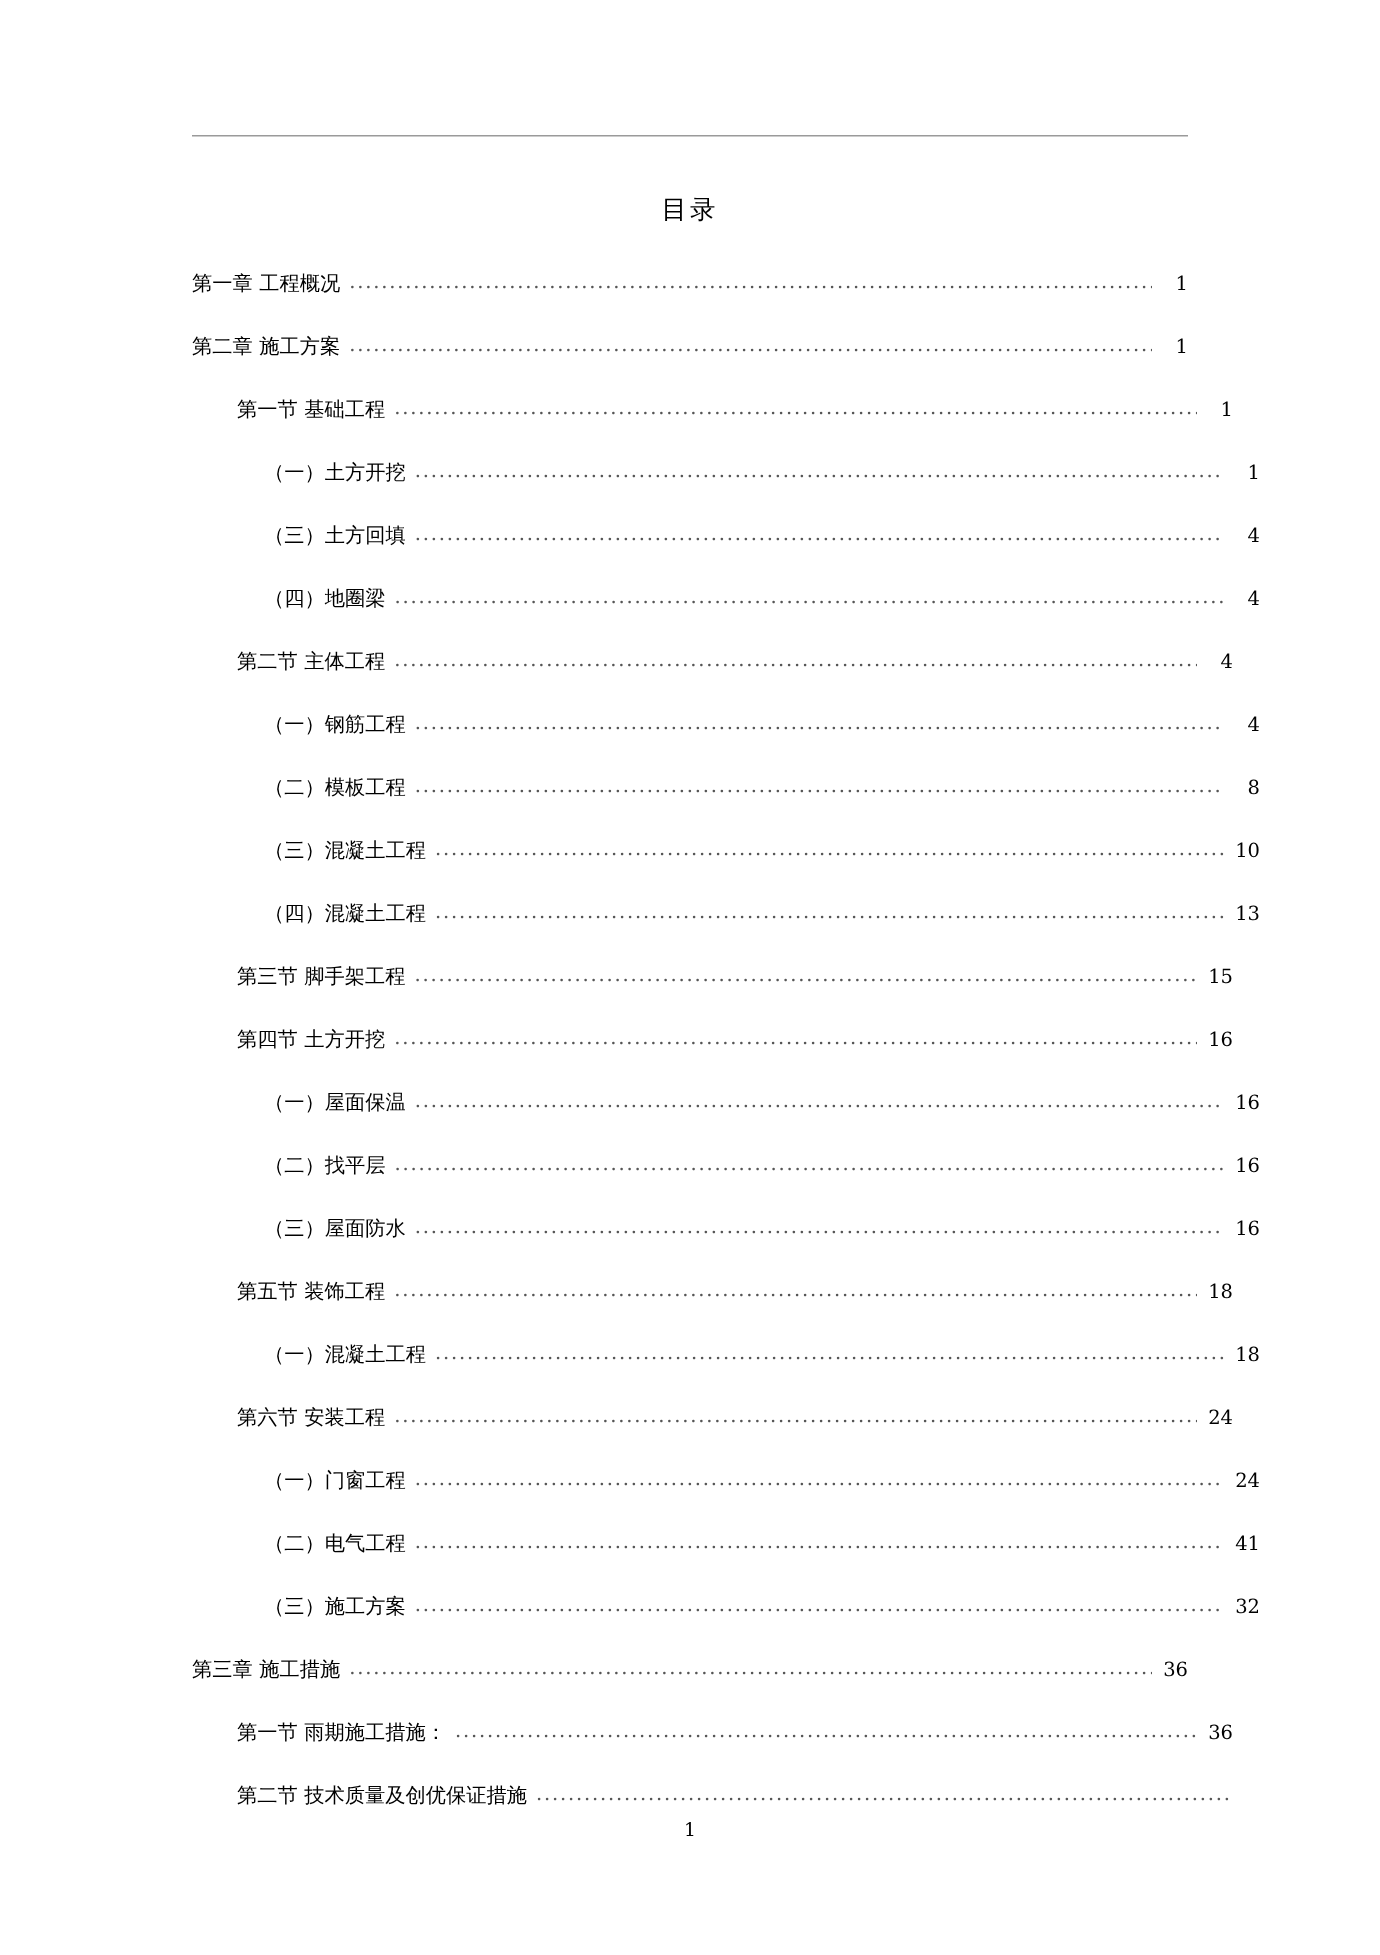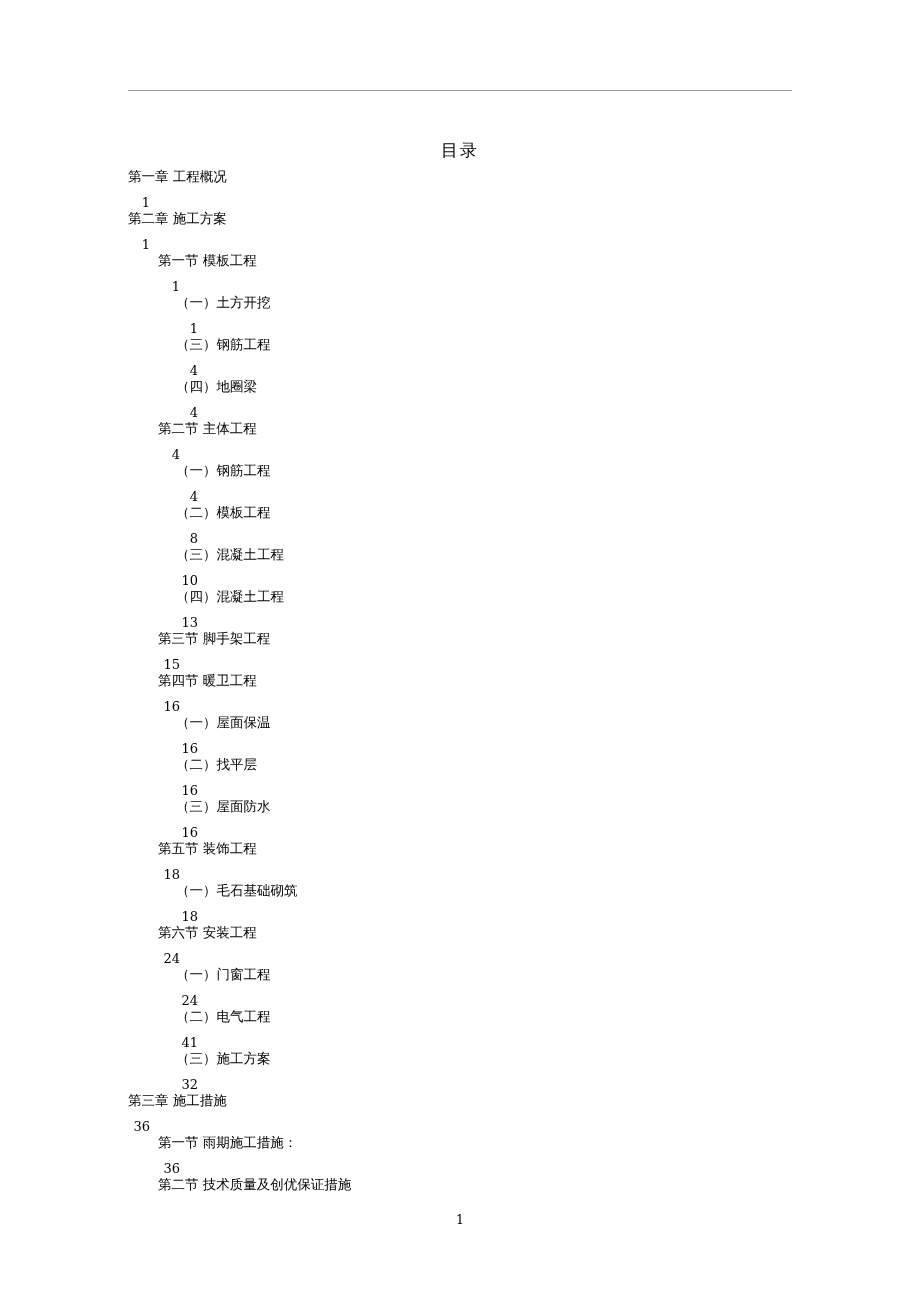--- a/index.html
+++ b/index.html
@@ -24,42 +24,41 @@
     position: absolute;
     left: 128px;
     top: 90px;
     width: 664px;
     height: 1px;
     background: #9a9a9a;
   }
   .doc-title {
     position: absolute;
     left: 0;
-    top: 139px;
+    top: 128px;
     width: 920px;
     text-align: center;
     font-size: 17px;
     letter-spacing: 2px;
     font-family: "DejaVu Serif", "Liberation Serif", serif;
   }
   .toc {
     position: absolute;
     left: 128px;
     top: 168px;
     width: 664px;
   }
   .toc-row {
     display: flex;
-    align-items: flex-start;
+    align-items: center;
     width: 100%;
     height: 42px;
     font-size: 13.5px;
     font-family: "DejaVu Serif", "Liberation Serif", serif;
     white-space: nowrap;
-    flex-direction: column;
   }
   .toc-row .label {
     flex: 0 0 auto;
     padding-right: 4px;
   }
   .toc-row .leader {
     flex: 1 1 auto;
     overflow: hidden;
     height: 1em;
     position: relative;
@@ -109,31 +108,31 @@
         <span class="label">第一章  工程概况</span>
         <span class="leader"></span>
         <span class="page-no">1</span>
       </div>
       <div class="toc-row lvl-1">
         <span class="label">第二章  施工方案</span>
         <span class="leader"></span>
         <span class="page-no">1</span>
       </div>
       <div class="toc-row lvl-2">
-        <span class="label">第一节  模板工程</span>
+        <span class="label">第一节  基础工程</span>
         <span class="leader"></span>
         <span class="page-no">1</span>
       </div>
       <div class="toc-row lvl-3">
         <span class="label">（一）土方开挖</span>
         <span class="leader"></span>
         <span class="page-no">1</span>
       </div>
       <div class="toc-row lvl-3">
-        <span class="label">（三）钢筋工程</span>
+        <span class="label">（三）土方回填</span>
         <span class="leader"></span>
         <span class="page-no">4</span>
       </div>
       <div class="toc-row lvl-3">
         <span class="label">（四）地圈梁</span>
         <span class="leader"></span>
         <span class="page-no">4</span>
       </div>
       <div class="toc-row lvl-2">
         <span class="label">第二节  主体工程</span>
@@ -159,21 +158,21 @@
         <span class="label">（四）混凝土工程</span>
         <span class="leader"></span>
         <span class="page-no">13</span>
       </div>
       <div class="toc-row lvl-2">
         <span class="label">第三节  脚手架工程</span>
         <span class="leader"></span>
         <span class="page-no">15</span>
       </div>
       <div class="toc-row lvl-2">
-        <span class="label">第四节  暖卫工程</span>
+        <span class="label">第四节  土方开挖</span>
         <span class="leader"></span>
         <span class="page-no">16</span>
       </div>
       <div class="toc-row lvl-3">
         <span class="label">（一）屋面保温</span>
         <span class="leader"></span>
         <span class="page-no">16</span>
       </div>
       <div class="toc-row lvl-3">
         <span class="label">（二）找平层</span>
@@ -184,21 +183,21 @@
         <span class="label">（三）屋面防水</span>
         <span class="leader"></span>
         <span class="page-no">16</span>
       </div>
       <div class="toc-row lvl-2">
         <span class="label">第五节  装饰工程</span>
         <span class="leader"></span>
         <span class="page-no">18</span>
       </div>
       <div class="toc-row lvl-3">
-        <span class="label">（一）毛石基础砌筑</span>
+        <span class="label">（一）混凝土工程</span>
         <span class="leader"></span>
         <span class="page-no">18</span>
       </div>
       <div class="toc-row lvl-2">
         <span class="label">第六节  安装工程</span>
         <span class="leader"></span>
         <span class="page-no">24</span>
       </div>
       <div class="toc-row lvl-3">
         <span class="label">（一）门窗工程</span>

